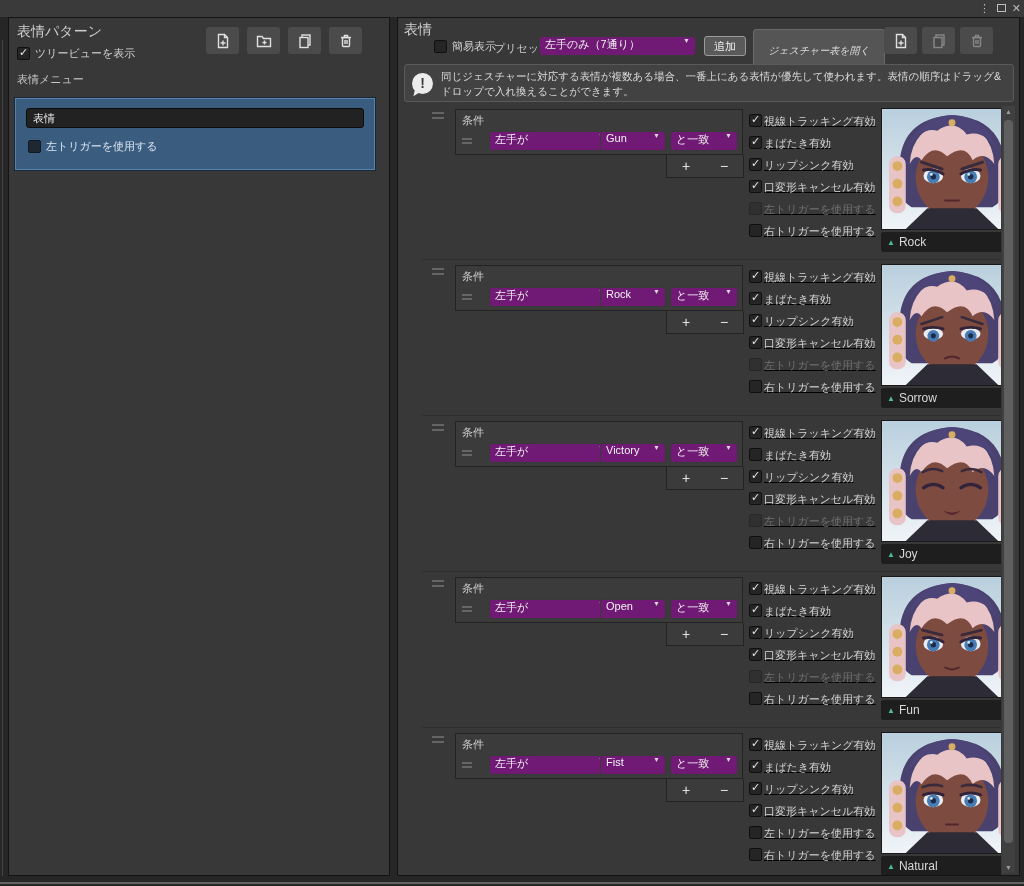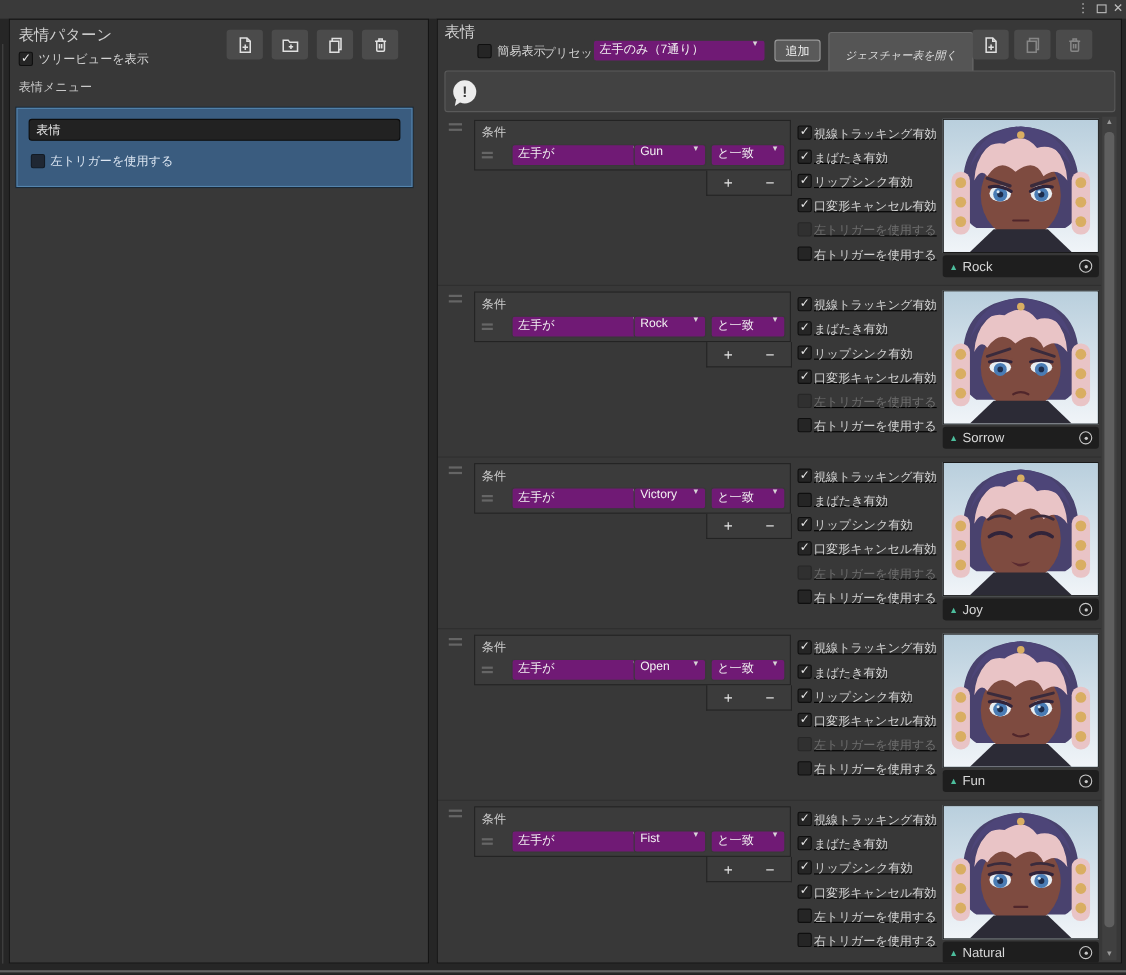--- a/index.html
+++ b/index.html
@@ -55,21 +55,21 @@
                  display:flex; align-items:center; justify-content:center;font-style:italic; }
 
   .info-box { position:absolute; left:6px; top:46px; width:610px; height:38px; background:#424242;
               border:1px solid #5a5a5a; border-radius:3px; }
   .info-icon { position:absolute; left:7px; top:8px; width:21px; height:21px; background:#ececec;
                border-radius:50%; color:#3a3a3a; font-weight:bold; font-size:14px; text-align:center; line-height:21px; }
   .info-icon::after { content:""; position:absolute; left:2px; bottom:-3px; border-left:6px solid #ececec;
                       border-bottom:6px solid transparent; transform:rotate(12deg); }
   .info-text { position:absolute; left:36px; top:4px; width:566px; font-size:10.5px; line-height:14.5px; color:#dcdcdc; }
 
-  .rows { position:absolute; left:0; top:86px; width:603px; height:771px; overflow:hidden; }
+  .rows { position:absolute; left:0; top:86px; width:603px; height:771px; overflow:hidden;padding-left:24px; }
   .exp-row { position:relative; height:156px; border-bottom:1px solid #2f2f2f; }
   .drag-handle { position:absolute; width:12px; height:7px;
                  border-top:2px solid #8a8a8a; border-bottom:2px solid #8a8a8a; opacity:.55; }
   .row-grip { left:10px; top:8px; }
   .cond-grip { left:6px; top:28px; width:10px; height:6px; }
   .cond-box { position:absolute; left:33px; top:5px; width:288px; height:46px; background:#3b3b3b; border:1px solid #232323; }
   .cond-title { position:absolute; left:6px; top:3px; font-size:11px; color:#d0d0d0; }
   .dd-hand    { left:18px;  top:21px; width:122px;margin-left:15px; }
   .dd-gesture { left:144px; top:21px; width:66px; }
   .dd-match   { left:214px; top:21px; width:68px; }
@@ -182,20 +182,21 @@
     </div>
     <div class="icon-btn dim" style="left:562px;top:9px;">
       <svg width="18" height="18" viewBox="0 0 18 18">
         <rect x="5.5" y="5.5" width="7" height="9" rx="1"></rect>
           <path d="M4 5.5 h10 M7.5 5 v-1.5 h3 v1.5 M8 8 v4 M10 8 v4"></path>
       </svg>
     </div>
 
     <div class="info-box">
       <span class="info-icon">!</span>
+      <div class="info-text">同じジェスチャーに対応する表情が複数ある場合、一番上にある表情が優先して使われます。表情の順序はドラッグ&amp;ドロップで入れ換えることができます。</div>
     </div>
 
     <div class="rows">
   <div class="exp-row">
     <span class="drag-handle row-grip"></span>
     <div class="cond-box">
       <span class="cond-title">条件</span>
       <span class="drag-handle cond-grip"></span>
       <div class="dropdown dd-hand">
         <span class="dd-text">左手が</span>

